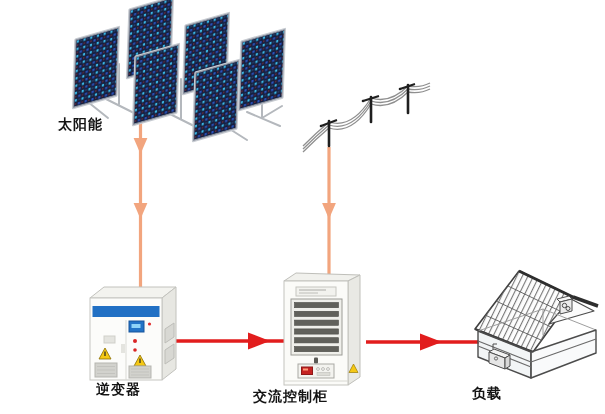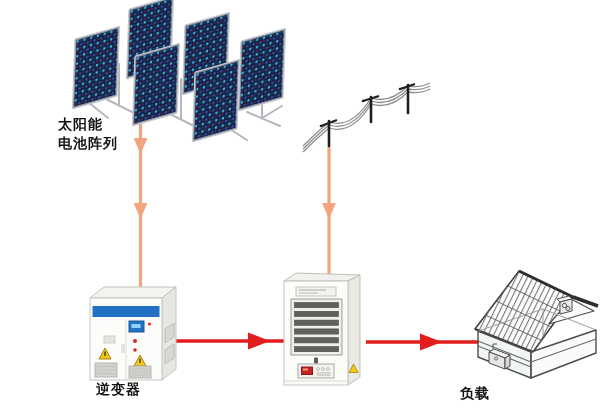--- a/index.html
+++ b/index.html
@@ -205,18 +205,18 @@
         <polygon points="489,352 505,358 505,369 489,363" fill="#e6e6e6" stroke="#4c4c4c" stroke-width="1"></polygon>
         <polygon points="505,358 510,355 510,366 505,369" fill="#d8d8d8" stroke="#4c4c4c" stroke-width="1"></polygon>
         <path d="M493,349 v-5 h4" stroke="#4c4c4c" stroke-width="1" fill="none"></path>
         <circle cx="496" cy="358.5" r="1.6" fill="none" stroke="#4c4c4c" stroke-width="0.8"></circle>
       </g>
     </g>
   </svg>
 
   <div class="lbl" style="left:58px;top:115px">
     <div>太阳能</div>
-    <div>电池阵列</div>
   </div>
   <div class="lbl" style="left:96px;top:380px">逆变器</div>
-  <div class="lbl" style="left:460px;top:384px">负载</div>
+  <div class="lbl" style="left:253px;top:387px">交流控制柜</div>
+  <div class="lbl" style="left:472px;top:384px">负载</div>
 
 </div>
 
 </body></html>

